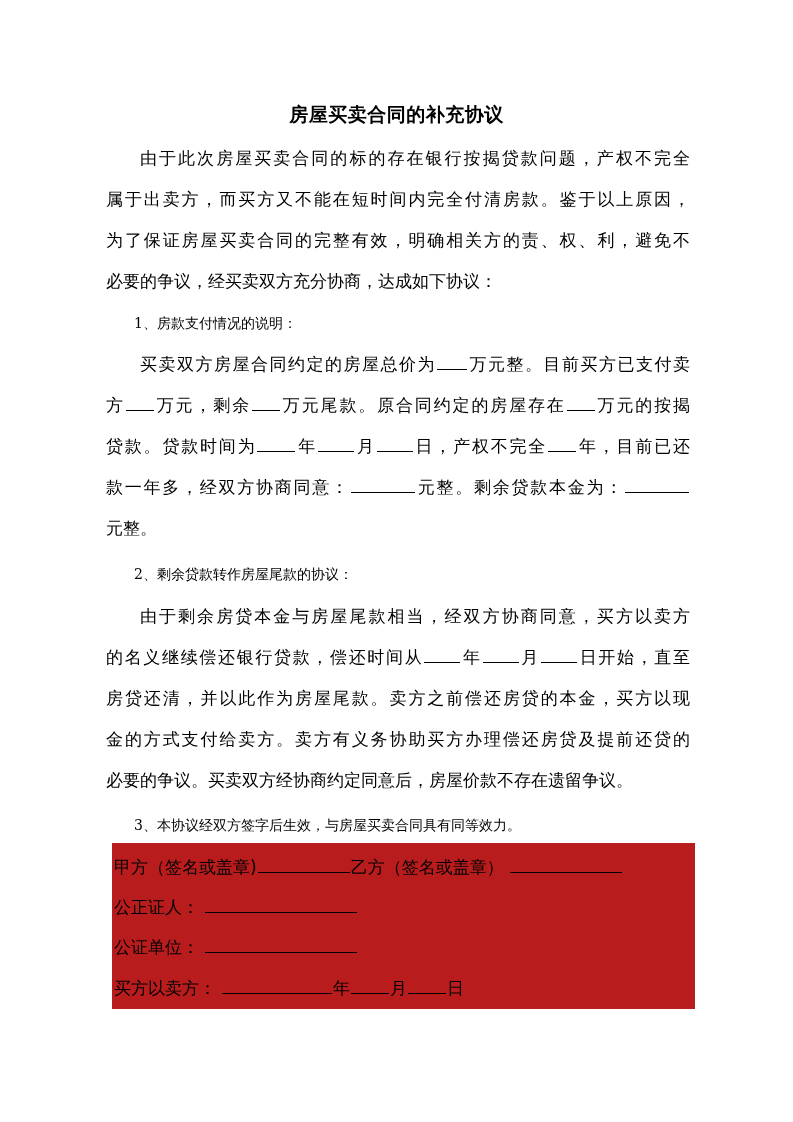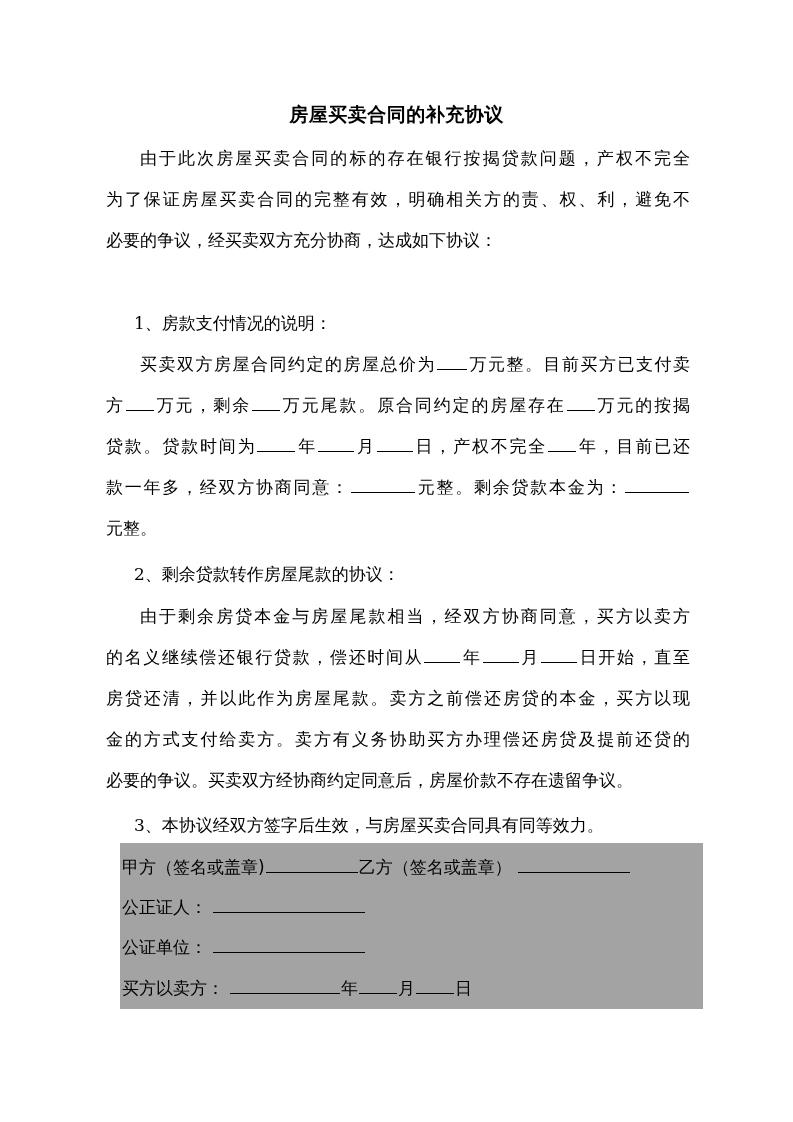--- a/index.html
+++ b/index.html
@@ -6,34 +6,35 @@
     body { width: 793px; height: 1122px; position: relative; overflow: hidden;
            font-family: "DejaVu Serif", "Liberation Serif", serif; color: #000; }
     .page { position: absolute; left: 0; top: 0; width: 793px; height: 1122px; }
     .title { position: absolute; top: 102px; left: 0; width: 793px; text-align: center;
              font-size: 19px; font-weight: bold; letter-spacing: 0.5px; }
     .para { position: absolute; left: 106px; width: 584px; font-size: 17px; line-height: 41px;
             text-align: justify; text-justify: inter-character; }
     .line { display: block; height: 41px; white-space: nowrap; text-align-last: justify; }
     .line.last { text-align-last: left; }
     .indent { padding-left: 34px; }
-    .heading { position: absolute; left: 134px; font-size: 17px; line-height: 41px; white-space: nowrap; }
+    .heading { position: absolute; left: 134px; font-size: 14px; line-height: 41px; white-space: nowrap; }
     .blank { display: inline-block; border-bottom: 1.6px solid #000; height: 15px; vertical-align: baseline; margin: 0 1px; }
-    .sig-block { position: absolute; left: 120px; top: 843px; width: 583px; height: 166px; background: #a3a3a3; }
+    .sig-block { position: absolute; left: 112px; top: 843px; width: 583px; height: 166px; background: #b91c1c; }
     .sig-row { position: absolute; left: 2px; font-size: 17px; line-height: 24px; white-space: nowrap; font-family: "DejaVu Sans", "Liberation Sans", sans-serif; }
   </style>
 </head>
 <body>
 
 <div class="page">
 
   <div class="title">房屋买卖合同的补充协议</div>
 
   <div class="para" style="top:138px;">
     <span class="line indent">由于此次房屋买卖合同的标的存在银行按揭贷款问题，产权不完全</span>
+    <span class="line">属于出卖方，而买方又不能在短时间内完全付清房款。鉴于以上原因，</span>
     <span class="line">为了保证房屋买卖合同的完整有效，明确相关方的责、权、利，避免不</span>
     <span class="line last">必要的争议，经买卖双方充分协商，达成如下协议：</span>
   </div>
 
   <div class="heading" style="top:303px;">1、房款支付情况的说明：</div>
 
   <div class="para" style="top:344px;">
     <span class="line indent">
       <span>买卖双方房屋合同约定的房屋总价为</span><span class="blank" style="width:30px"></span><span>万元整。目前买方已支付卖</span>
     </span>

